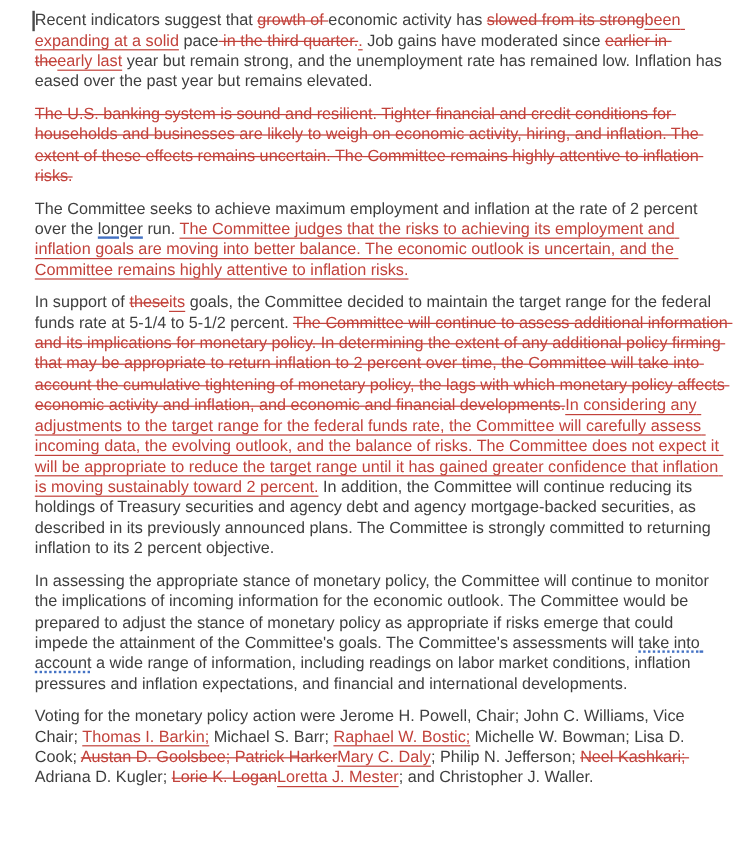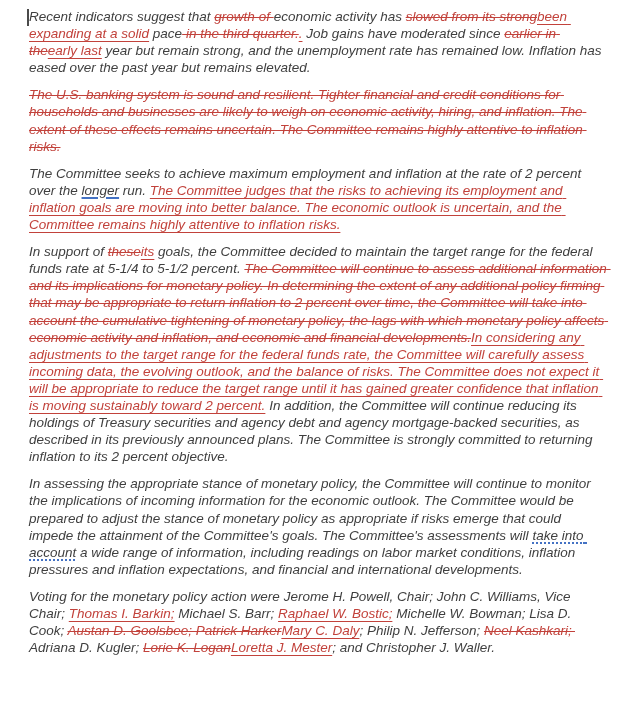--- a/index.html
+++ b/index.html
@@ -24,21 +24,21 @@
   }
   .caret {
     position: absolute;
     left: 27px;
     top: 9px;
     width: 1.5px;
     height: 17px;
     background: #4a4a4a;
   }
   p.para { margin: 0 0 10px 0; }
-  .run { white-space: pre-wrap; font-style: italic; }
+  .run { white-space: pre-wrap; }
   .run.normal { color: var(--text-color); }
   .run.del {
     color: var(--revision-red);
     text-decoration: line-through;
     text-decoration-thickness: 1.2px;
   }
   .run.ins {
     color: var(--revision-red);
     text-decoration: underline;
     text-decoration-thickness: 1.2px;

